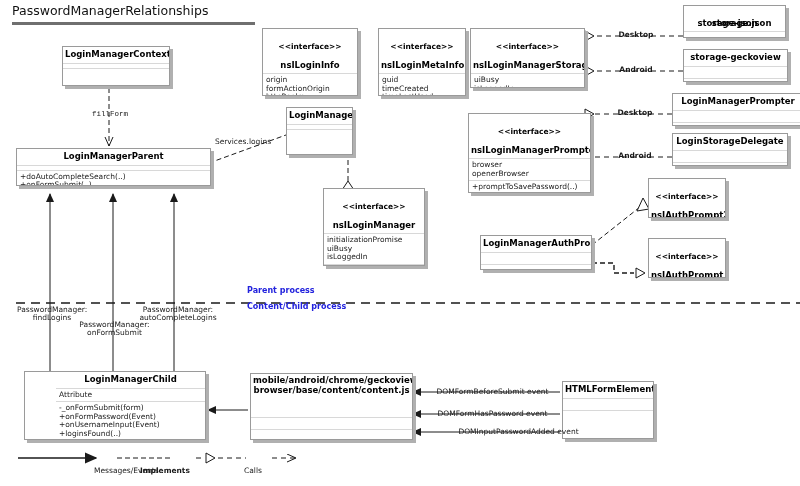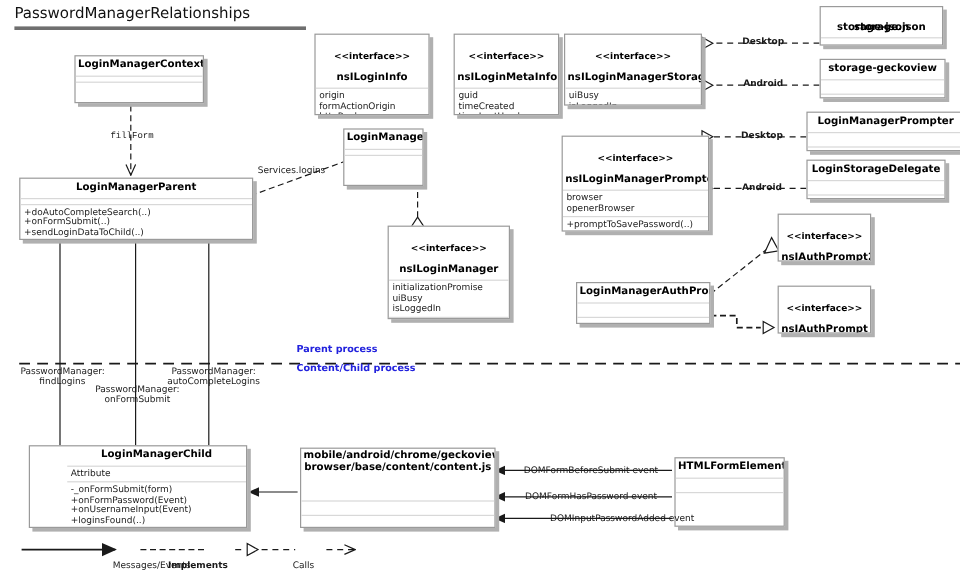--- a/index.html
+++ b/index.html
@@ -163,21 +163,21 @@
   </svg>
 
   <div class="box" style="left:62px;top:46px;width:108px;height:40px;">
     <div class="title">LoginManagerContextMenu</div>
     <div class="sep"></div>
     <div class="compartment"></div>
     <div class="sep"></div>
     <div class="compartment"></div>
   </div>
 
-  <div class="box" style="left:16px;top:148px;width:195px;height:52px;">
+  <div class="box" style="left:16px;top:148px;width:195px;height:38px;">
     <div class="title">LoginManagerParent</div>
     <div class="sep"></div>
     <div class="compartment"></div>
     <div class="sep"></div>
     <div class="compartment">+doAutoCompleteSearch(..)
 +onFormSubmit(..)
 +sendLoginDataToChild(..)</div>
   </div>
 
   <div class="box" style="left:286px;top:107px;width:67px;height:48px;">

